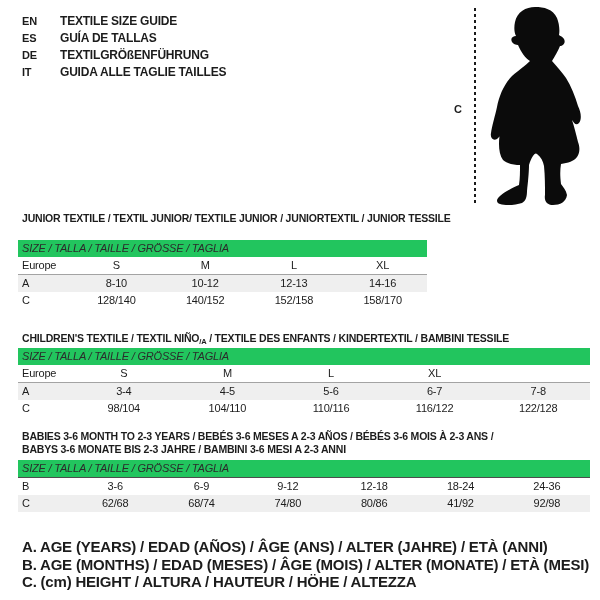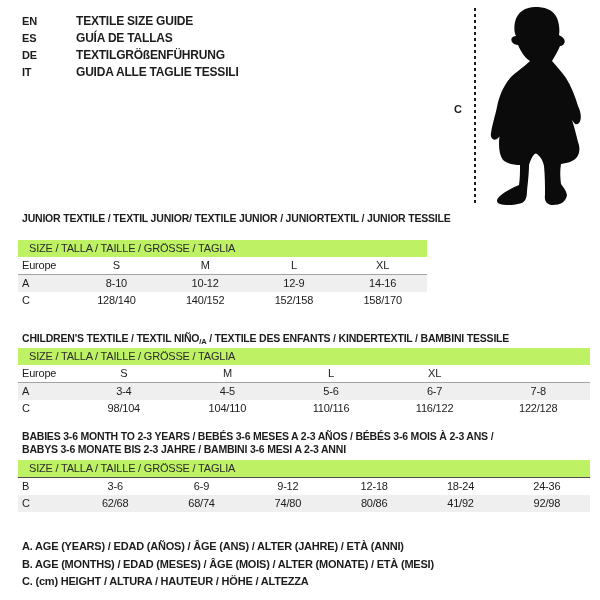--- a/index.html
+++ b/index.html
@@ -3,56 +3,56 @@
 <meta charset="utf-8">
 <style>
   html,body{margin:0;padding:0;}
   body{
     width:600px;height:600px;position:relative;background:#ffffff;
     font-family:"Liberation Sans","DejaVu Sans",sans-serif;
     color:#1c1c1c;overflow:hidden;
   }
   
   .langs{position:absolute;top:13px;left:22px;}
-  .lang-row{display:flex;height:17px;line-height:17px;gap:16px;}
+  .lang-row{display:flex;height:17px;line-height:17px;}
   .lang-code{width:38px;font-weight:bold;font-size:11px;letter-spacing:-0.2px;}
   .lang-title{font-weight:bold;font-size:12px;letter-spacing:-0.2px;white-space:nowrap;}
   
   .figure{position:absolute;top:0;left:440px;width:160px;height:215px;}
   .dash-line{
     position:absolute;left:34px;top:8px;width:2px;height:198px;
     background:repeating-linear-gradient(to bottom,#1a1a1a 0 3px,transparent 3px 6px);
   }
   .c-label{position:absolute;left:14px;top:103px;font-size:11px;font-weight:bold;}
   .baby-svg{position:absolute;left:46px;top:6px;}
   
   .tbl-title{
     position:absolute;left:22px;font-weight:bold;font-size:10.5px;
     letter-spacing:-0.2px;white-space:nowrap;line-height:13px;
   }
   .size-table{position:absolute;left:18px;font-size:11px;letter-spacing:-0.2px;}
   .t-bar{
-    background:#bef264;height:17px;line-height:17px;padding-left:11px;
-    color:#2b2b2b;white-space:nowrap;
+    background:#22c55e;height:17px;line-height:17px;padding-left:4px;
+    color:#2b2b2b;white-space:nowrap;font-style:italic;
   }
   .t-bar.dark-under{border-bottom:1px solid #4d4d4d;}
   .t-row{display:grid;height:17px;line-height:17px;}
   .cols4{grid-template-columns:54px repeat(4,1fr);}
   .cols5{grid-template-columns:54px repeat(5,1fr);}
   .cols6{grid-template-columns:54px repeat(6,1fr);}
   .t-row span{text-align:center;}
   .t-row .rl{text-align:left;padding-left:4px;}
   .t-row.head-sep{border-bottom:1px solid #a3a3a3;}
   .t-row.shaded{background:#efefef;}
   .w1{width:409px;}
   .w2{width:572px;}
   .sub-a{font-size:7.5px;vertical-align:-2px;}
   
   .footnotes{position:absolute;top:538px;left:22px;}
-  .footnote{font-weight:bold;font-size:11px;letter-spacing:-0.2px;height:17.5px;line-height:17.5px;white-space:nowrap;}
+  .footnote{font-weight:bold;font-size:15px;letter-spacing:-0.2px;height:17.5px;line-height:17.5px;white-space:nowrap;}
 </style>
 </head>
 <body>
 
 <div class="page">
 
   <div class="langs">
     <div class="lang-row">
       <span class="lang-code">EN</span>
       <span class="lang-title">TEXTILE SIZE GUIDE</span>
@@ -60,21 +60,21 @@
     <div class="lang-row">
       <span class="lang-code">ES</span>
       <span class="lang-title">GUÍA DE TALLAS</span>
     </div>
     <div class="lang-row">
       <span class="lang-code">DE</span>
       <span class="lang-title">TEXTILGRÖßENFÜHRUNG</span>
     </div>
     <div class="lang-row">
       <span class="lang-code">IT</span>
-      <span class="lang-title">GUIDA ALLE TAGLIE TESSILI</span>
+      <span class="lang-title">GUIDA ALLE TAGLIE TAILLES</span>
     </div>
   </div>
 
   <div class="figure">
     <div class="dash-line"></div>
     <span class="c-label">C</span>
     <svg class="baby-svg" width="106" height="202" viewBox="0 0 106 202">
       <path fill="#0b0b0b" d="
         M49 1
         C40 1 31 6 29 16 C28 21 28 26 30 30
@@ -124,21 +124,21 @@
       <span class="rl">Europe</span>
       <span>S</span>
       <span>M</span>
       <span>L</span>
       <span>XL</span>
     </div>
     <div class="t-row cols4 shaded">
       <span class="rl">A</span>
       <span>8-10</span>
       <span>10-12</span>
-      <span>12-9</span>
+      <span>12-13</span>
       <span>14-16</span>
     </div>
     <div class="t-row cols4">
       <span class="rl">C</span>
       <span>128/140</span>
       <span>140/152</span>
       <span>152/158</span>
       <span>158/170</span>
     </div>
   </div>

